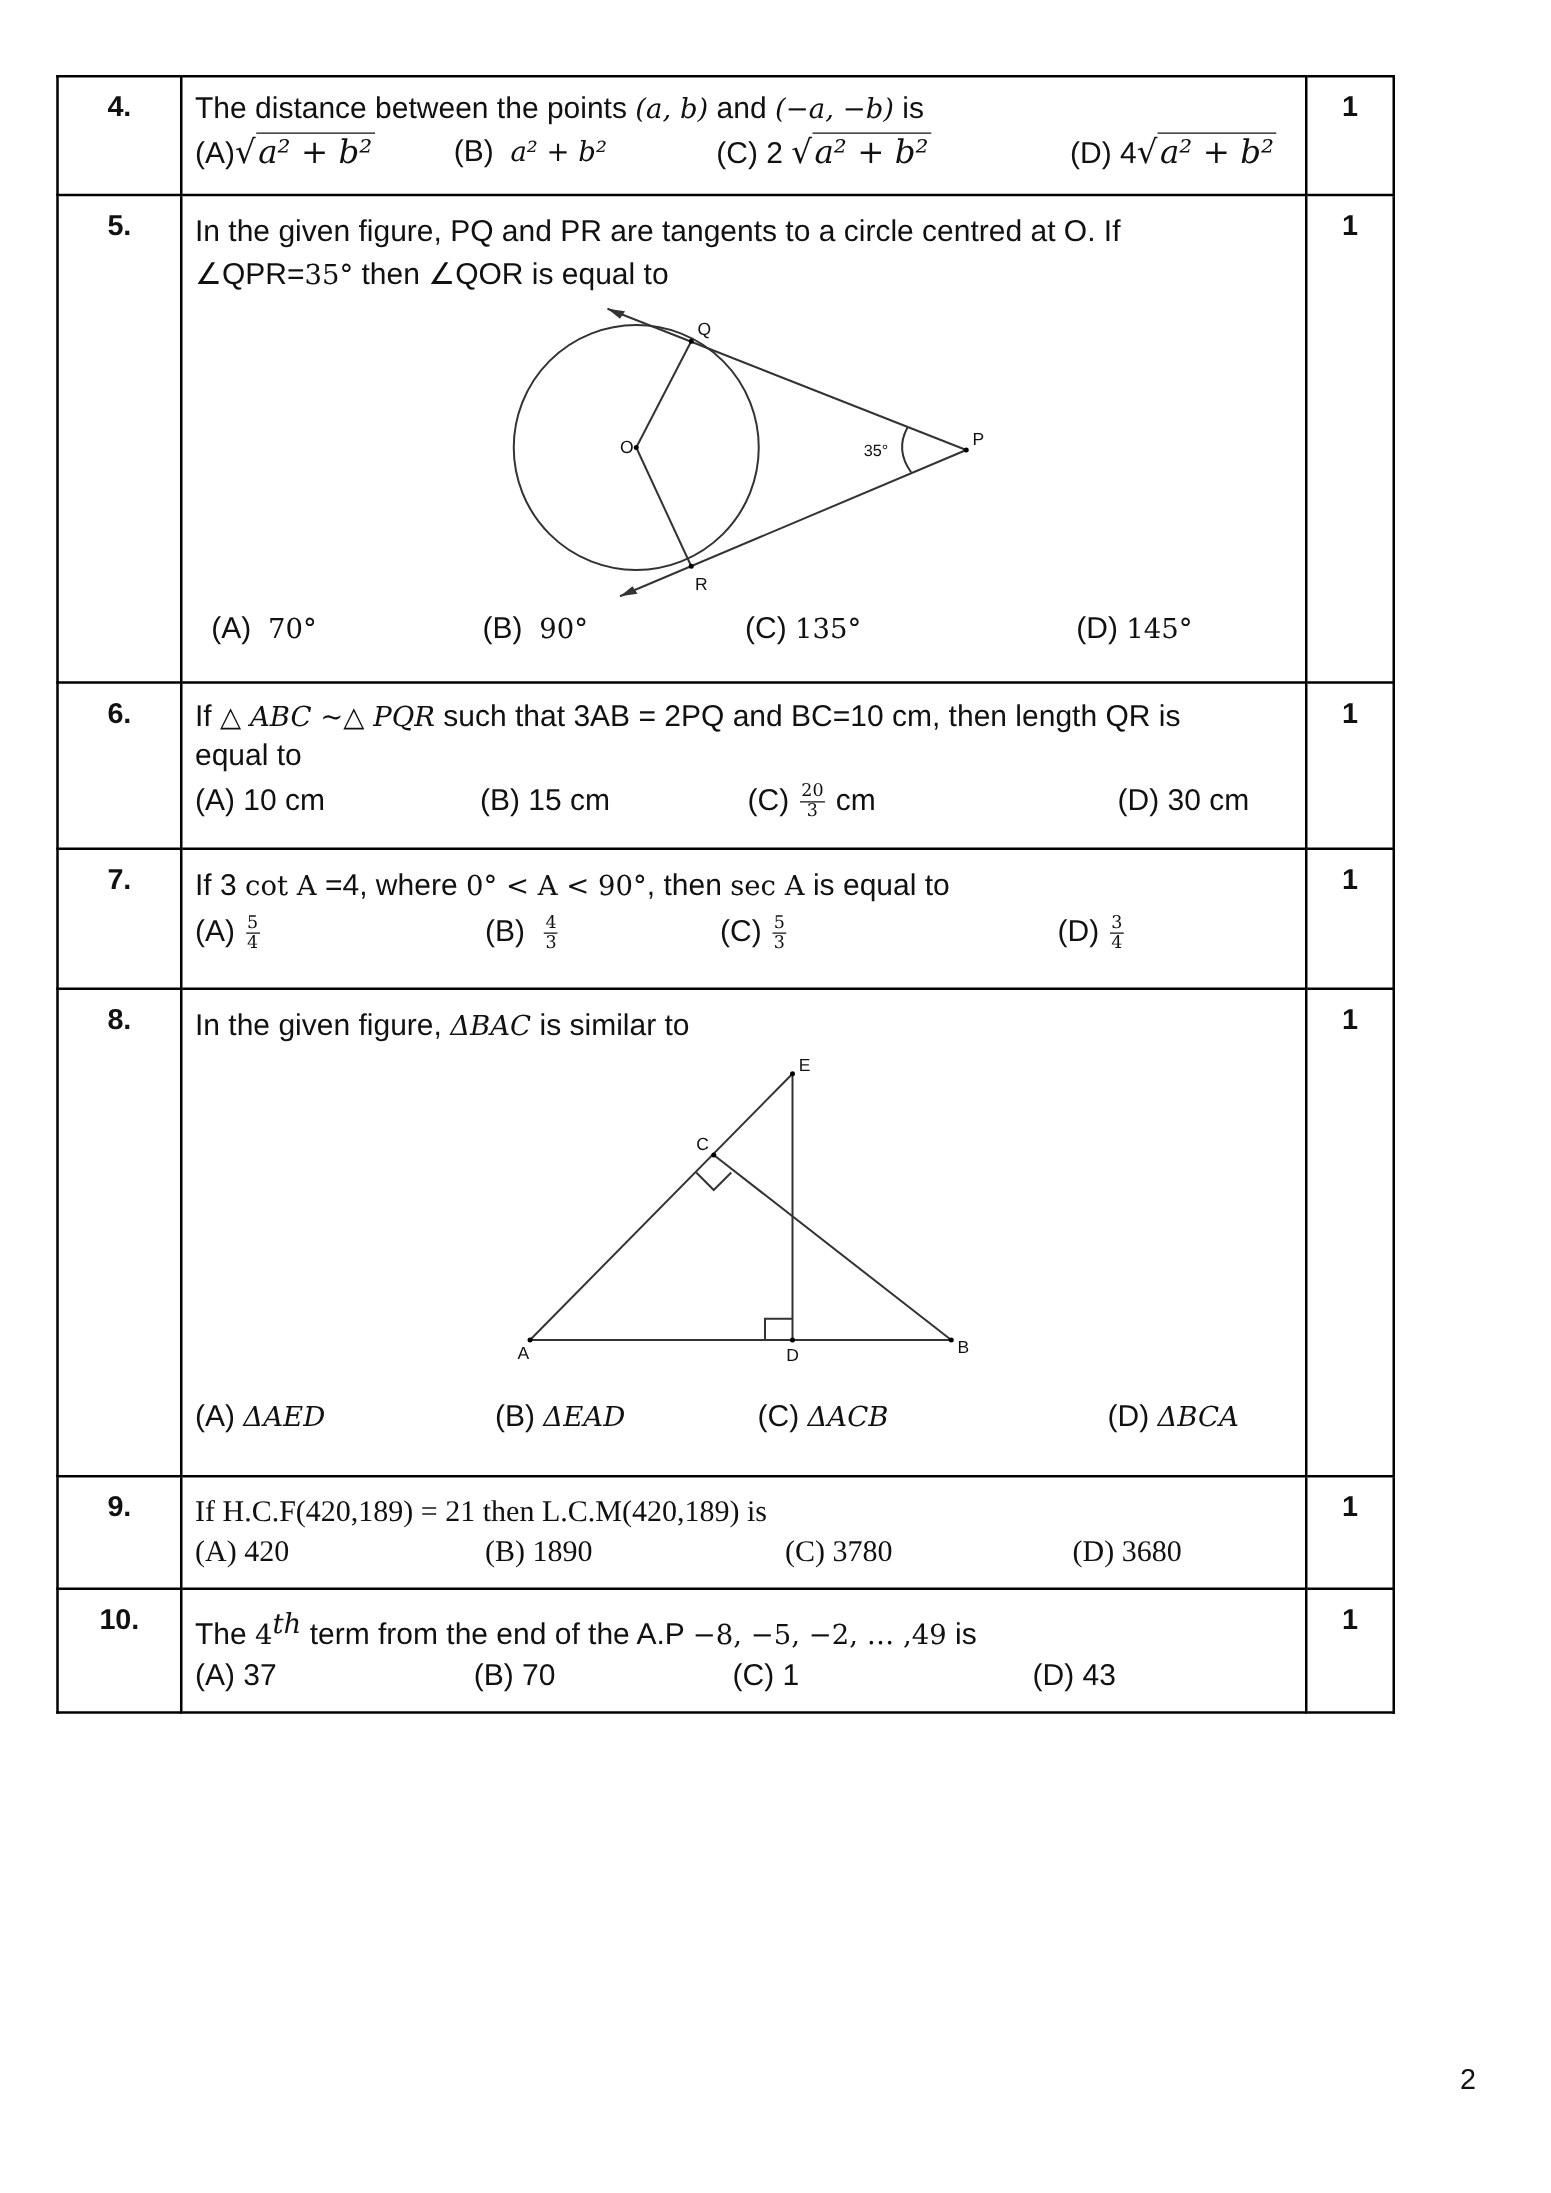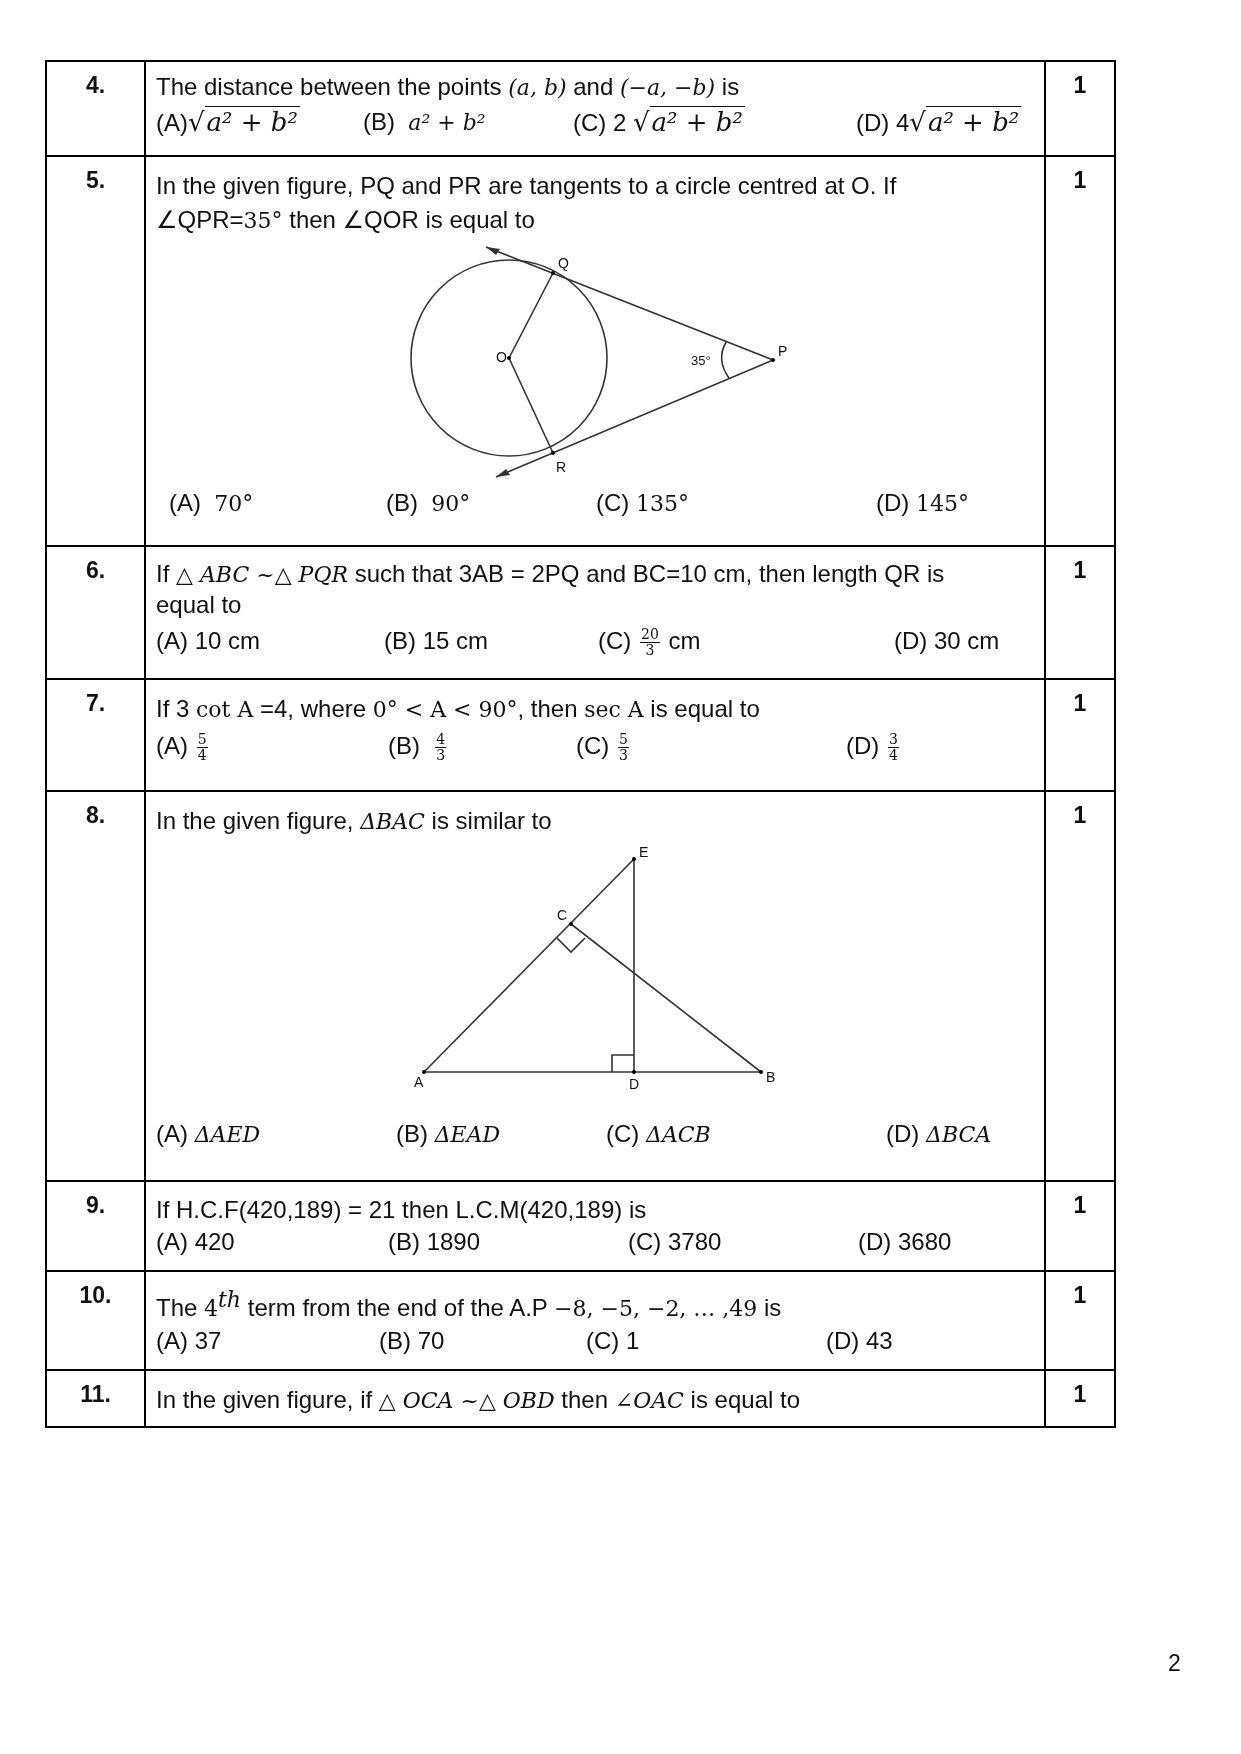--- a/index.html
+++ b/index.html
@@ -78,21 +78,21 @@
           <text x="110" y="122">O</text>
           <text x="392" y="116">P</text>
           <text x="170" y="232">R</text>
           <text x="305" y="125" font-size="13">35°</text>
         </g>
       </svg>
       <div class="opts" style="margin-top:-4px;">
         <span class="opt" style="left:13px"><span>(A)</span>&nbsp; <span class="mu">70°</span></span>
         <span class="opt" style="left:230px"><span>(B)</span>&nbsp; <span class="mu">90°</span></span>
         <span class="opt" style="left:440px"><span>(C)</span> <span class="mu">135°</span></span>
-        <span class="opt" style="left:720px"><span>(D)</span> <span class="mu">145°</span></span>
+        <span class="opt" style="left:705px"><span>(D)</span> <span class="mu">145°</span></span>
       </div>
     </td>
     <td class="qmark">1</td>
   </tr>
 
   <tr style="height:133px">
     <td class="qno">6.</td>
     <td class="qbody">
       <div style="text-align:justify; line-height:30px;"><span> If </span><span class="m">△ ABC</span><span class="mu"> ~</span><span class="m">△ PQR</span><span> such that 3AB = 2PQ and BC=10 cm, then length QR is</span></div>
       <div style="line-height:30px;">equal to</div>
@@ -168,21 +168,21 @@
         <span class="opt" style="left:240px"><span>(B)</span> <span class="m">ΔEAD</span></span>
         <span class="opt" style="left:450px"><span>(C)</span> <span class="m">ΔACB</span></span>
         <span class="opt" style="left:730px"><span>(D)</span> <span class="m">ΔBCA</span></span>
       </div>
     </td>
     <td class="qmark">1</td>
   </tr>
 
   <tr style="height:89px">
     <td class="qno">9.</td>
-    <td class="qbody" style="line-height:32px;">
+    <td class="qbody" style="line-height:32px;font-family:Liberation Serif, serif;">
       <div> If H.C.F(420,189) = 21 then L.C.M(420,189) is</div>
       <div class="opts">
         <span class="opt" style="left:0">(A) 420</span>
         <span class="opt" style="left:232px">(B)  1890</span>
         <span class="opt" style="left:472px">(C) 3780</span>
         <span class="opt" style="left:702px">(D) 3680</span>
       </div>
     </td>
     <td class="qmark">1</td>
   </tr>
@@ -194,24 +194,17 @@
       <div class="opts">
         <span class="opt" style="left:0">(A) 37</span>
         <span class="opt" style="left:223px">(B)  70</span>
         <span class="opt" style="left:430px">(C) 1</span>
         <span class="opt" style="left:670px">(D) 43</span>
       </div>
     </td>
     <td class="qmark">1</td>
   </tr>
 
-  <tr style="height:56px">
-    <td class="qno">11.</td>
-    <td class="qbody">
-      <div><span>In the given figure, if </span><span class="m">△ OCA</span><span class="mu">  ~</span><span class="m">△ OBD</span><span> then </span><span class="m">∠OAC</span><span> is equal to</span></div>
-    </td>
-    <td class="qmark">1</td>
-  </tr>
 </tbody>
     </table>
 
 <div class="pageno">2</div>
 </div>
 
 </body></html>

